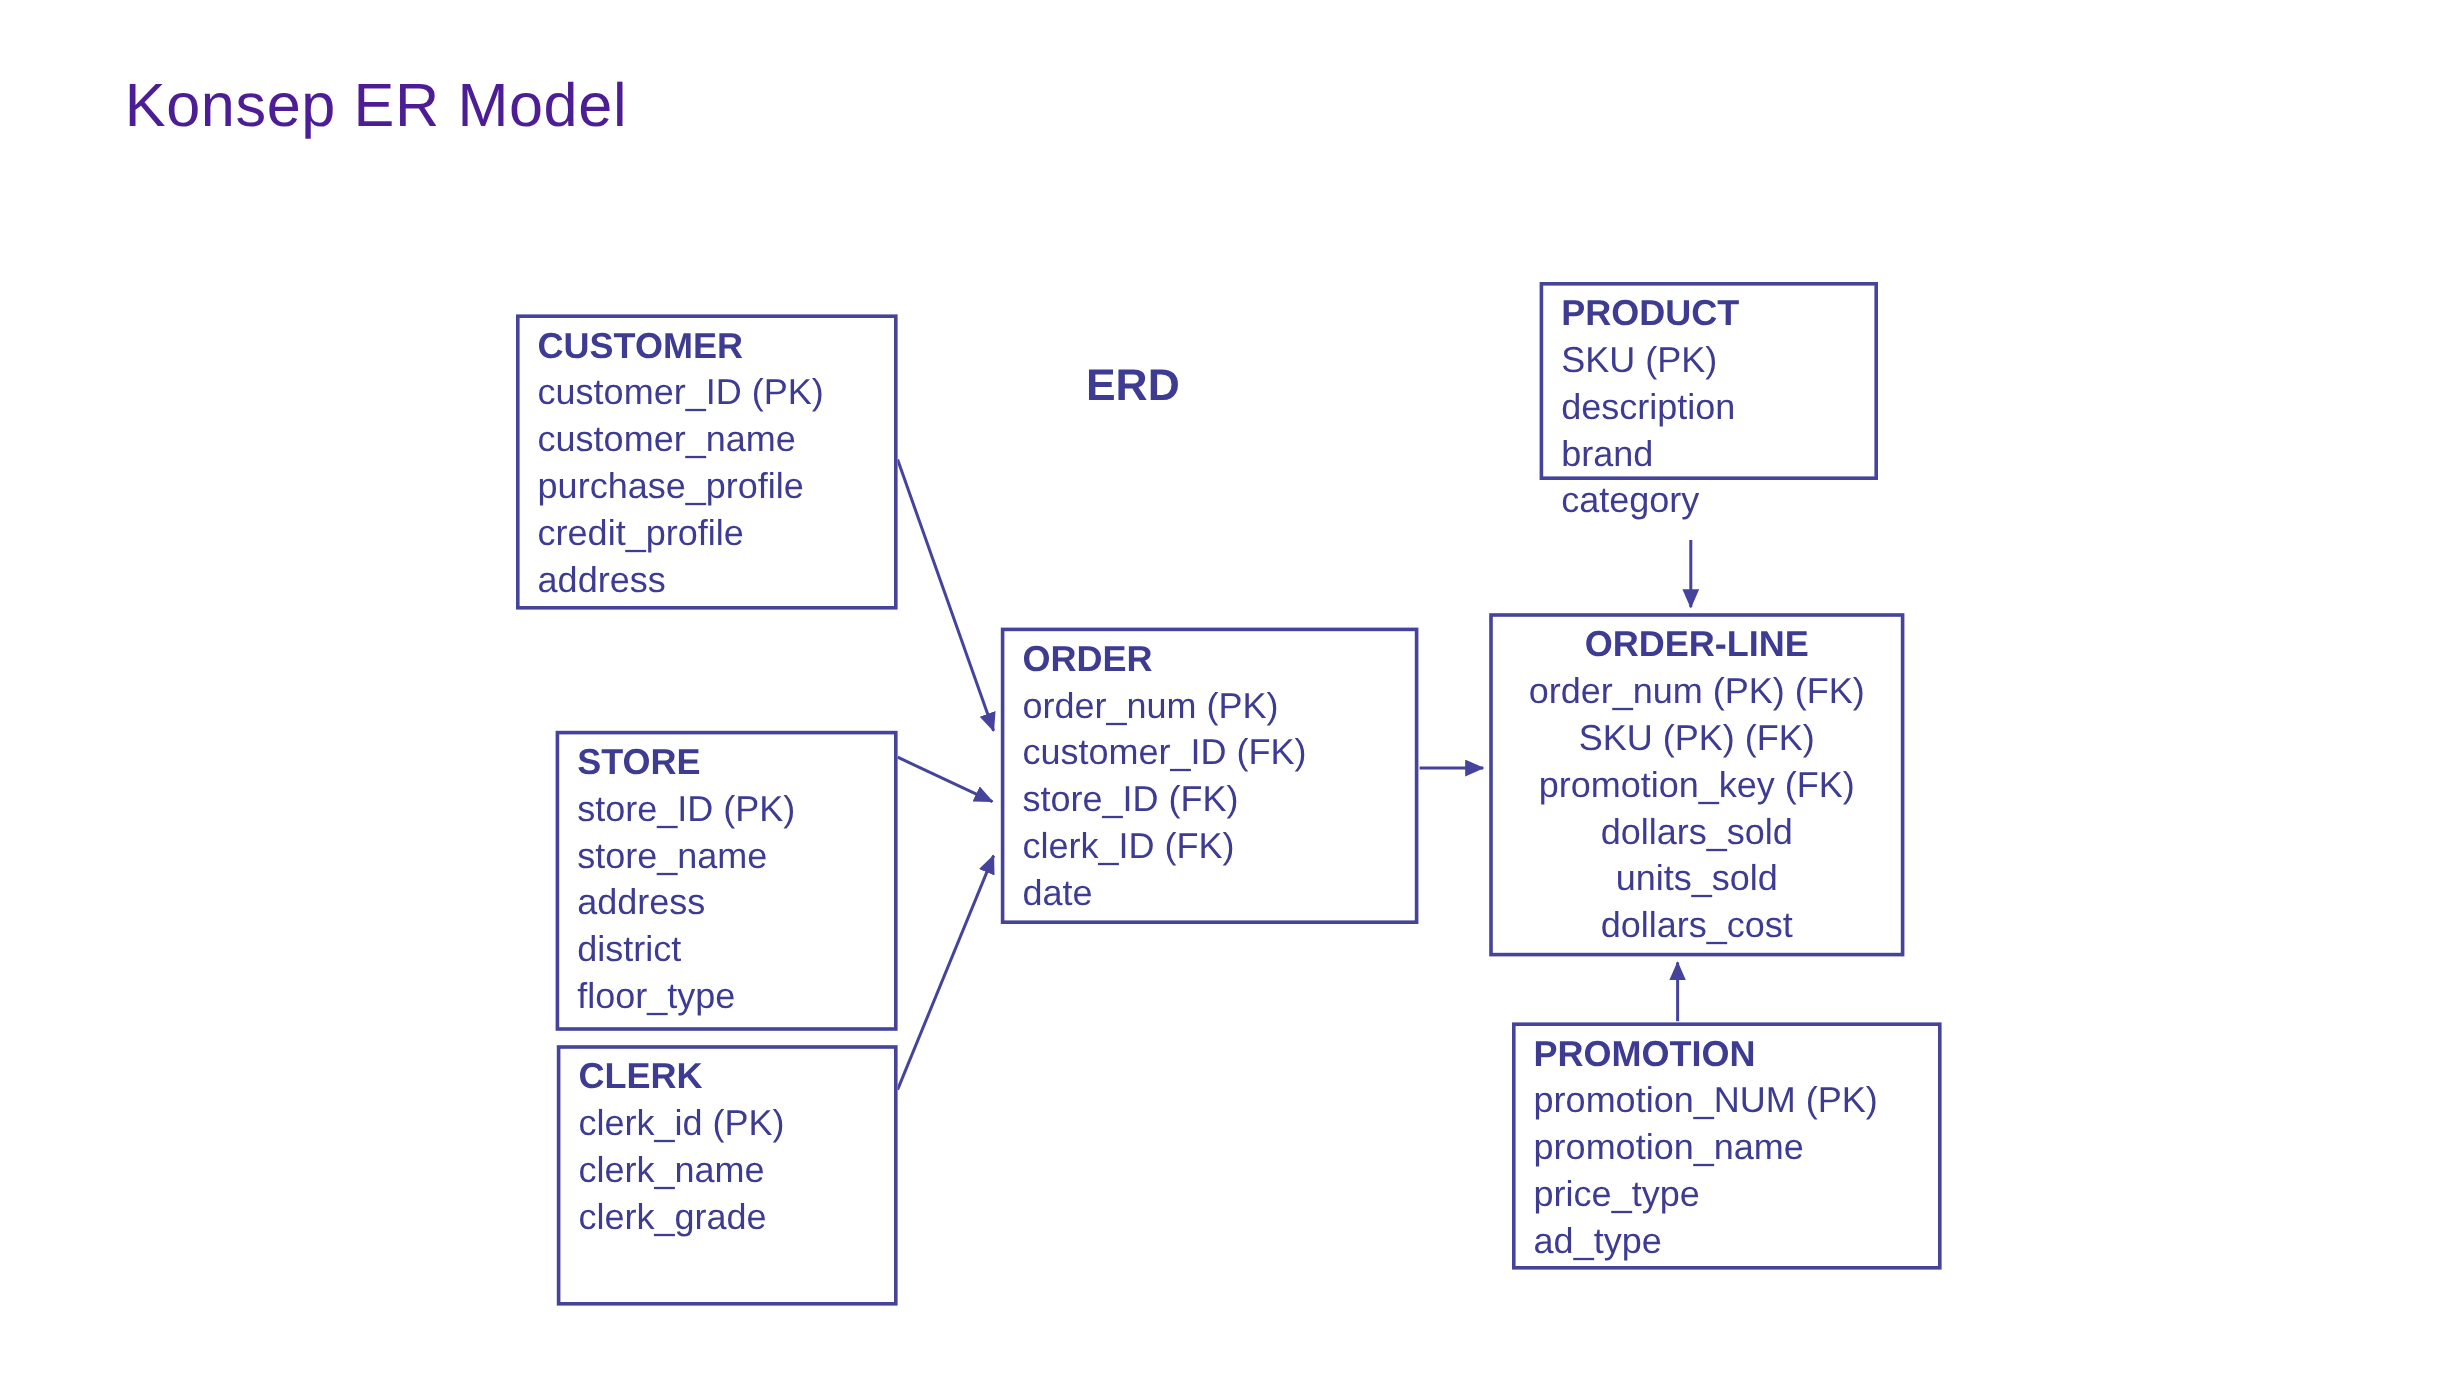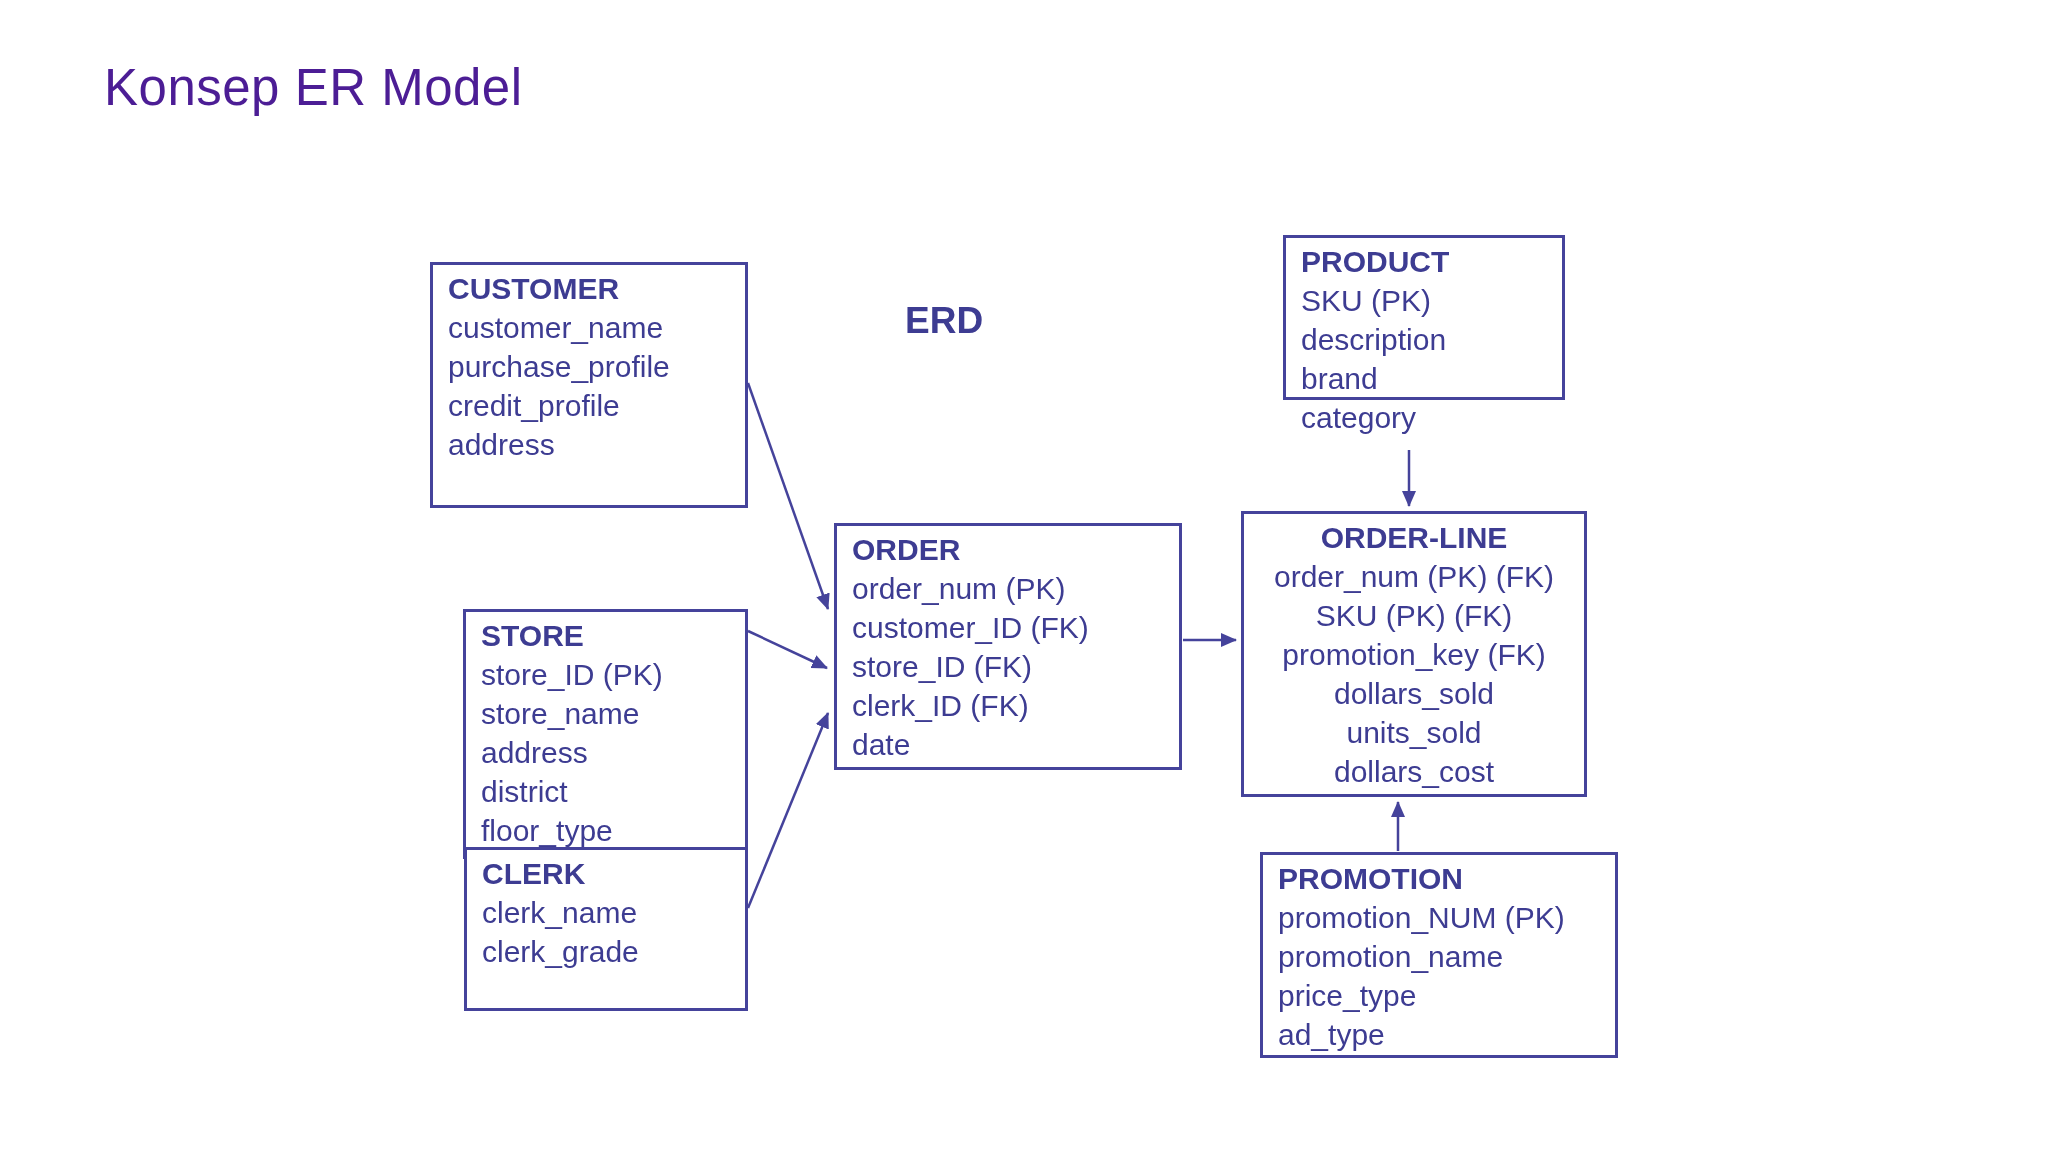--- a/index.html
+++ b/index.html
@@ -55,21 +55,21 @@
     pointer-events: none;
   }
   .arrow-layer line {
     stroke: #45439b;
     stroke-width: 2.5;
   }
 
   
   #box-customer   { left: 430px;  top: 262px; width: 318px; height: 246px; }
   #box-store      { left: 463px;  top: 565px; width: 285px; height: 250px; margin-top: 44px; }
-  #box-clerk      { left: 464px;  top: 847px; width: 284px; height: 164px; }
+  #box-clerk      { left: 464px;  top: 871px; width: 284px; height: 217px; }
   #box-order      { left: 834px;  top: 523px; width: 348px; height: 247px; }
   #box-product    { left: 1283px; top: 235px; width: 282px; height: 165px; }
   #box-order-line { left: 1241px; top: 511px; width: 346px; height: 286px; text-align: center; }
   #box-promotion  { left: 1260px; top: 852px; width: 358px; height: 206px; }
 </style>
 </head>
 <body>
 
 <div class="slide">
 
@@ -86,37 +86,39 @@
     <line x1="748" y1="383" x2="828" y2="609" marker-end="url(#arrowhead)"></line>
     <line x1="748" y1="631" x2="827" y2="668" marker-end="url(#arrowhead)"></line>
     <line x1="748" y1="908" x2="828" y2="713" marker-end="url(#arrowhead)"></line>
     <line x1="1183" y1="640" x2="1236" y2="640" marker-end="url(#arrowhead)"></line>
     <line x1="1409" y1="450" x2="1409" y2="506" marker-end="url(#arrowhead)"></line>
     <line x1="1398" y1="851" x2="1398" y2="802" marker-end="url(#arrowhead)"></line>
   </svg>
 
   <div class="entity" id="box-customer">
     <div class="entity-title">CUSTOMER</div>
+    <div class="attr">customer_ID (PK)</div>
     <div class="attr">customer_name</div>
     <div class="attr">purchase_profile</div>
     <div class="attr">credit_profile</div>
     <div class="attr">address</div>
   </div>
 
   <div class="entity" id="box-store">
     <div class="entity-title">STORE</div>
     <div class="attr">store_ID (PK)</div>
     <div class="attr">store_name</div>
     <div class="attr">address</div>
     <div class="attr">district</div>
     <div class="attr">floor_type</div>
   </div>
 
   <div class="entity" id="box-clerk">
     <div class="entity-title">CLERK</div>
+    <div class="attr">clerk_id (PK)</div>
     <div class="attr">clerk_name</div>
     <div class="attr">clerk_grade</div>
   </div>
 
   <div class="entity" id="box-order">
     <div class="entity-title">ORDER</div>
     <div class="attr">order_num (PK)</div>
     <div class="attr">customer_ID (FK)</div>
     <div class="attr">store_ID (FK)</div>
     <div class="attr">clerk_ID (FK)</div>

